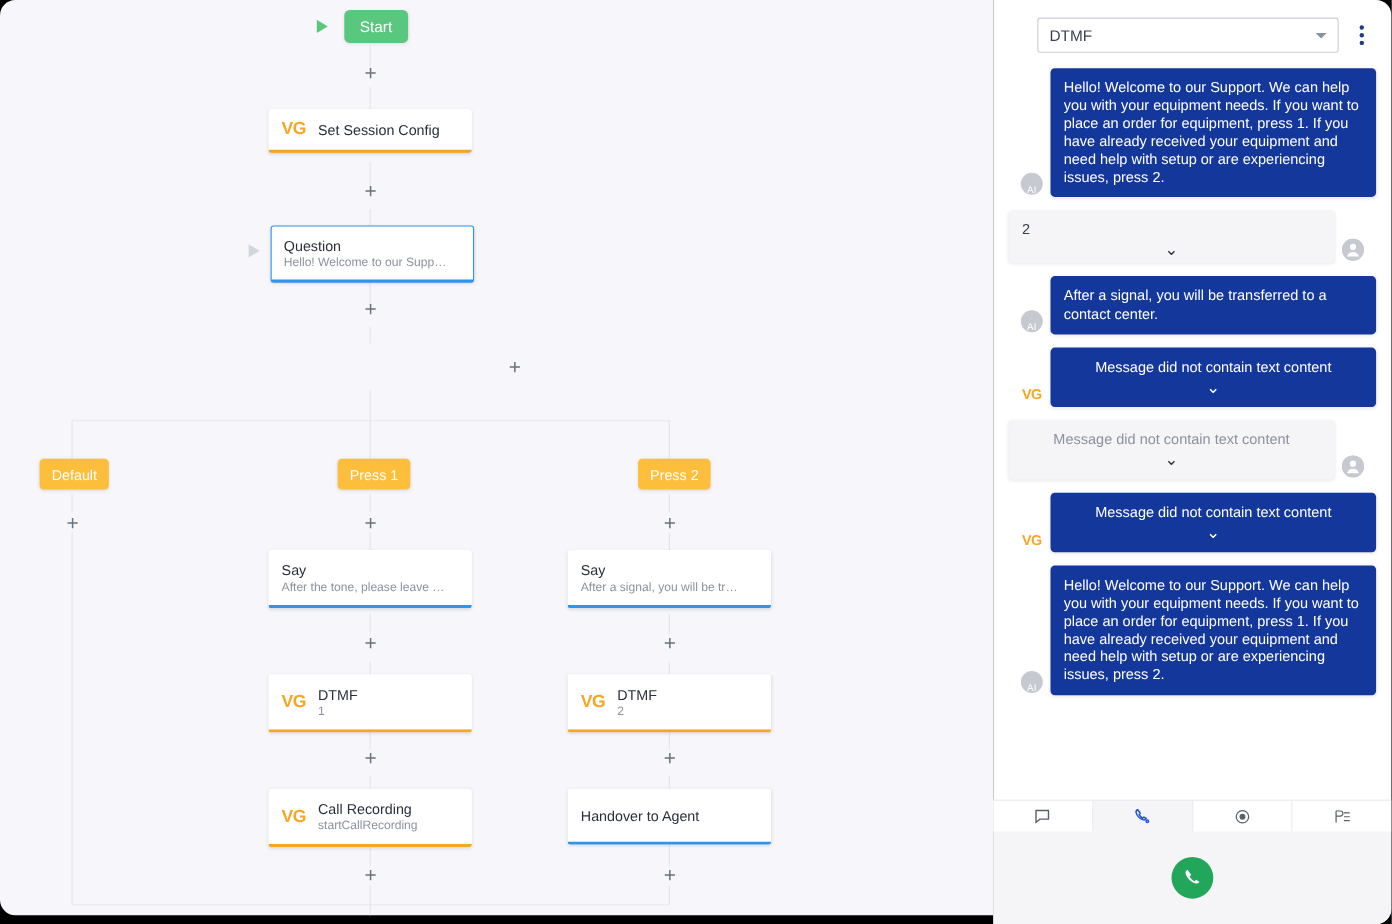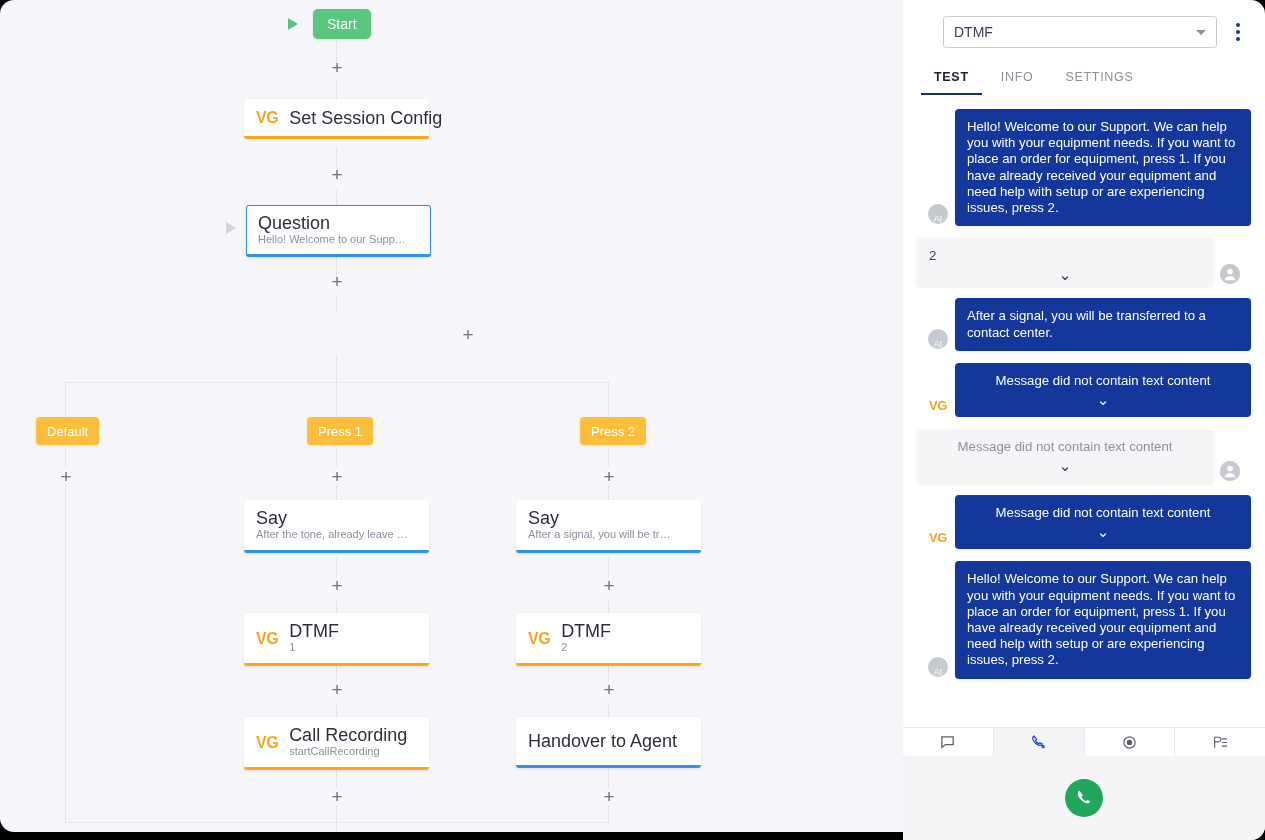--- a/index.html
+++ b/index.html
@@ -41,21 +41,21 @@
   .node.selected {
     border: 1px solid #2f93f0; border-bottom: 3px solid #2f93f0;
     padding: 9px 11px 8px 11px;
   }
   .node-row { display: flex; align-items: center; gap: 11px; }
   .vg {
     font-family: "Liberation Sans", sans-serif; font-weight: bold;
     font-size: 16px; color: #f5a623; letter-spacing: -0.5px; flex: none;
   }
   .node-txt { min-width: 0; }
-  .node-title { font-size: 18px; color: #2b2f3a; line-height: 17px; white-space: nowrap; }
+  .node-title { font-size: 13px; color: #2b2f3a; line-height: 17px; white-space: nowrap; }
   .node-sub {
     font-size: 11px; color: #8c919e; line-height: 14px;
     white-space: nowrap; overflow: hidden; text-overflow: ellipsis;
   }
 
   
   #start-btn {
     position: absolute; background: #5ac77f; color: #fff;
     border-radius: 5px; padding: 7px 14px; font-size: 14px;
     box-shadow: 0 1px 3px rgba(40,45,75,.13); cursor: pointer;
@@ -253,21 +253,21 @@
     <div class="plus" style="left:328px; top:577px;">+</div>
     <div class="plus" style="left:600px; top:577px;">+</div>
     <div class="plus" style="left:328px; top:681px;">+</div>
     <div class="plus" style="left:600px; top:681px;">+</div>
     <div class="plus" style="left:328px; top:788px;">+</div>
     <div class="plus" style="left:600px; top:788px;">+</div>
 
     <div class="node bar-blue" style="left:244px; top:500px; width:185px;">
       <div class="node-txt" style="width:162px;">
         <div class="node-title">Say</div>
-        <div class="node-sub">After the tone, already leave …</div>
+        <div class="node-sub">After the tone, please leave …</div>
       </div>
     </div>
 
     <div class="node bar-orange" style="left:244px; top:613px; width:185px;">
       <div class="node-row">
         <span class="vg">VG</span>
         <div class="node-txt">
           <div class="node-title">DTMF</div>
           <div class="node-sub">1</div>
         </div>
@@ -314,31 +314,20 @@
           <span id="sel-val">DTMF</span>
           <span class="caret-dn"></span>
         </div>
         <div id="kebab">
           <i></i>
             <i></i>
             <i></i>
         </div>
       </div>
 
-      <div id="tabs">
-        <div class="tab active">
-          <span>TEST</span>
-        </div>
-        <div class="tab">
-          <span>INFO</span>
-        </div>
-        <div class="tab">
-          <span>SETTINGS</span>
-        </div>
-      </div>
     </div>
 
     <div id="chat">
 
       <div class="msg ai">
         <div class="av">
           <span>AI</span>
         </div>
         <div class="bubble blue">
           <span>Hello! Welcome to our Support. We can help you with your equipment needs. If you want to place an order for equipment, press 1. If you have already received your equipment and need help with setup or are experiencing issues, press 2.</span>

